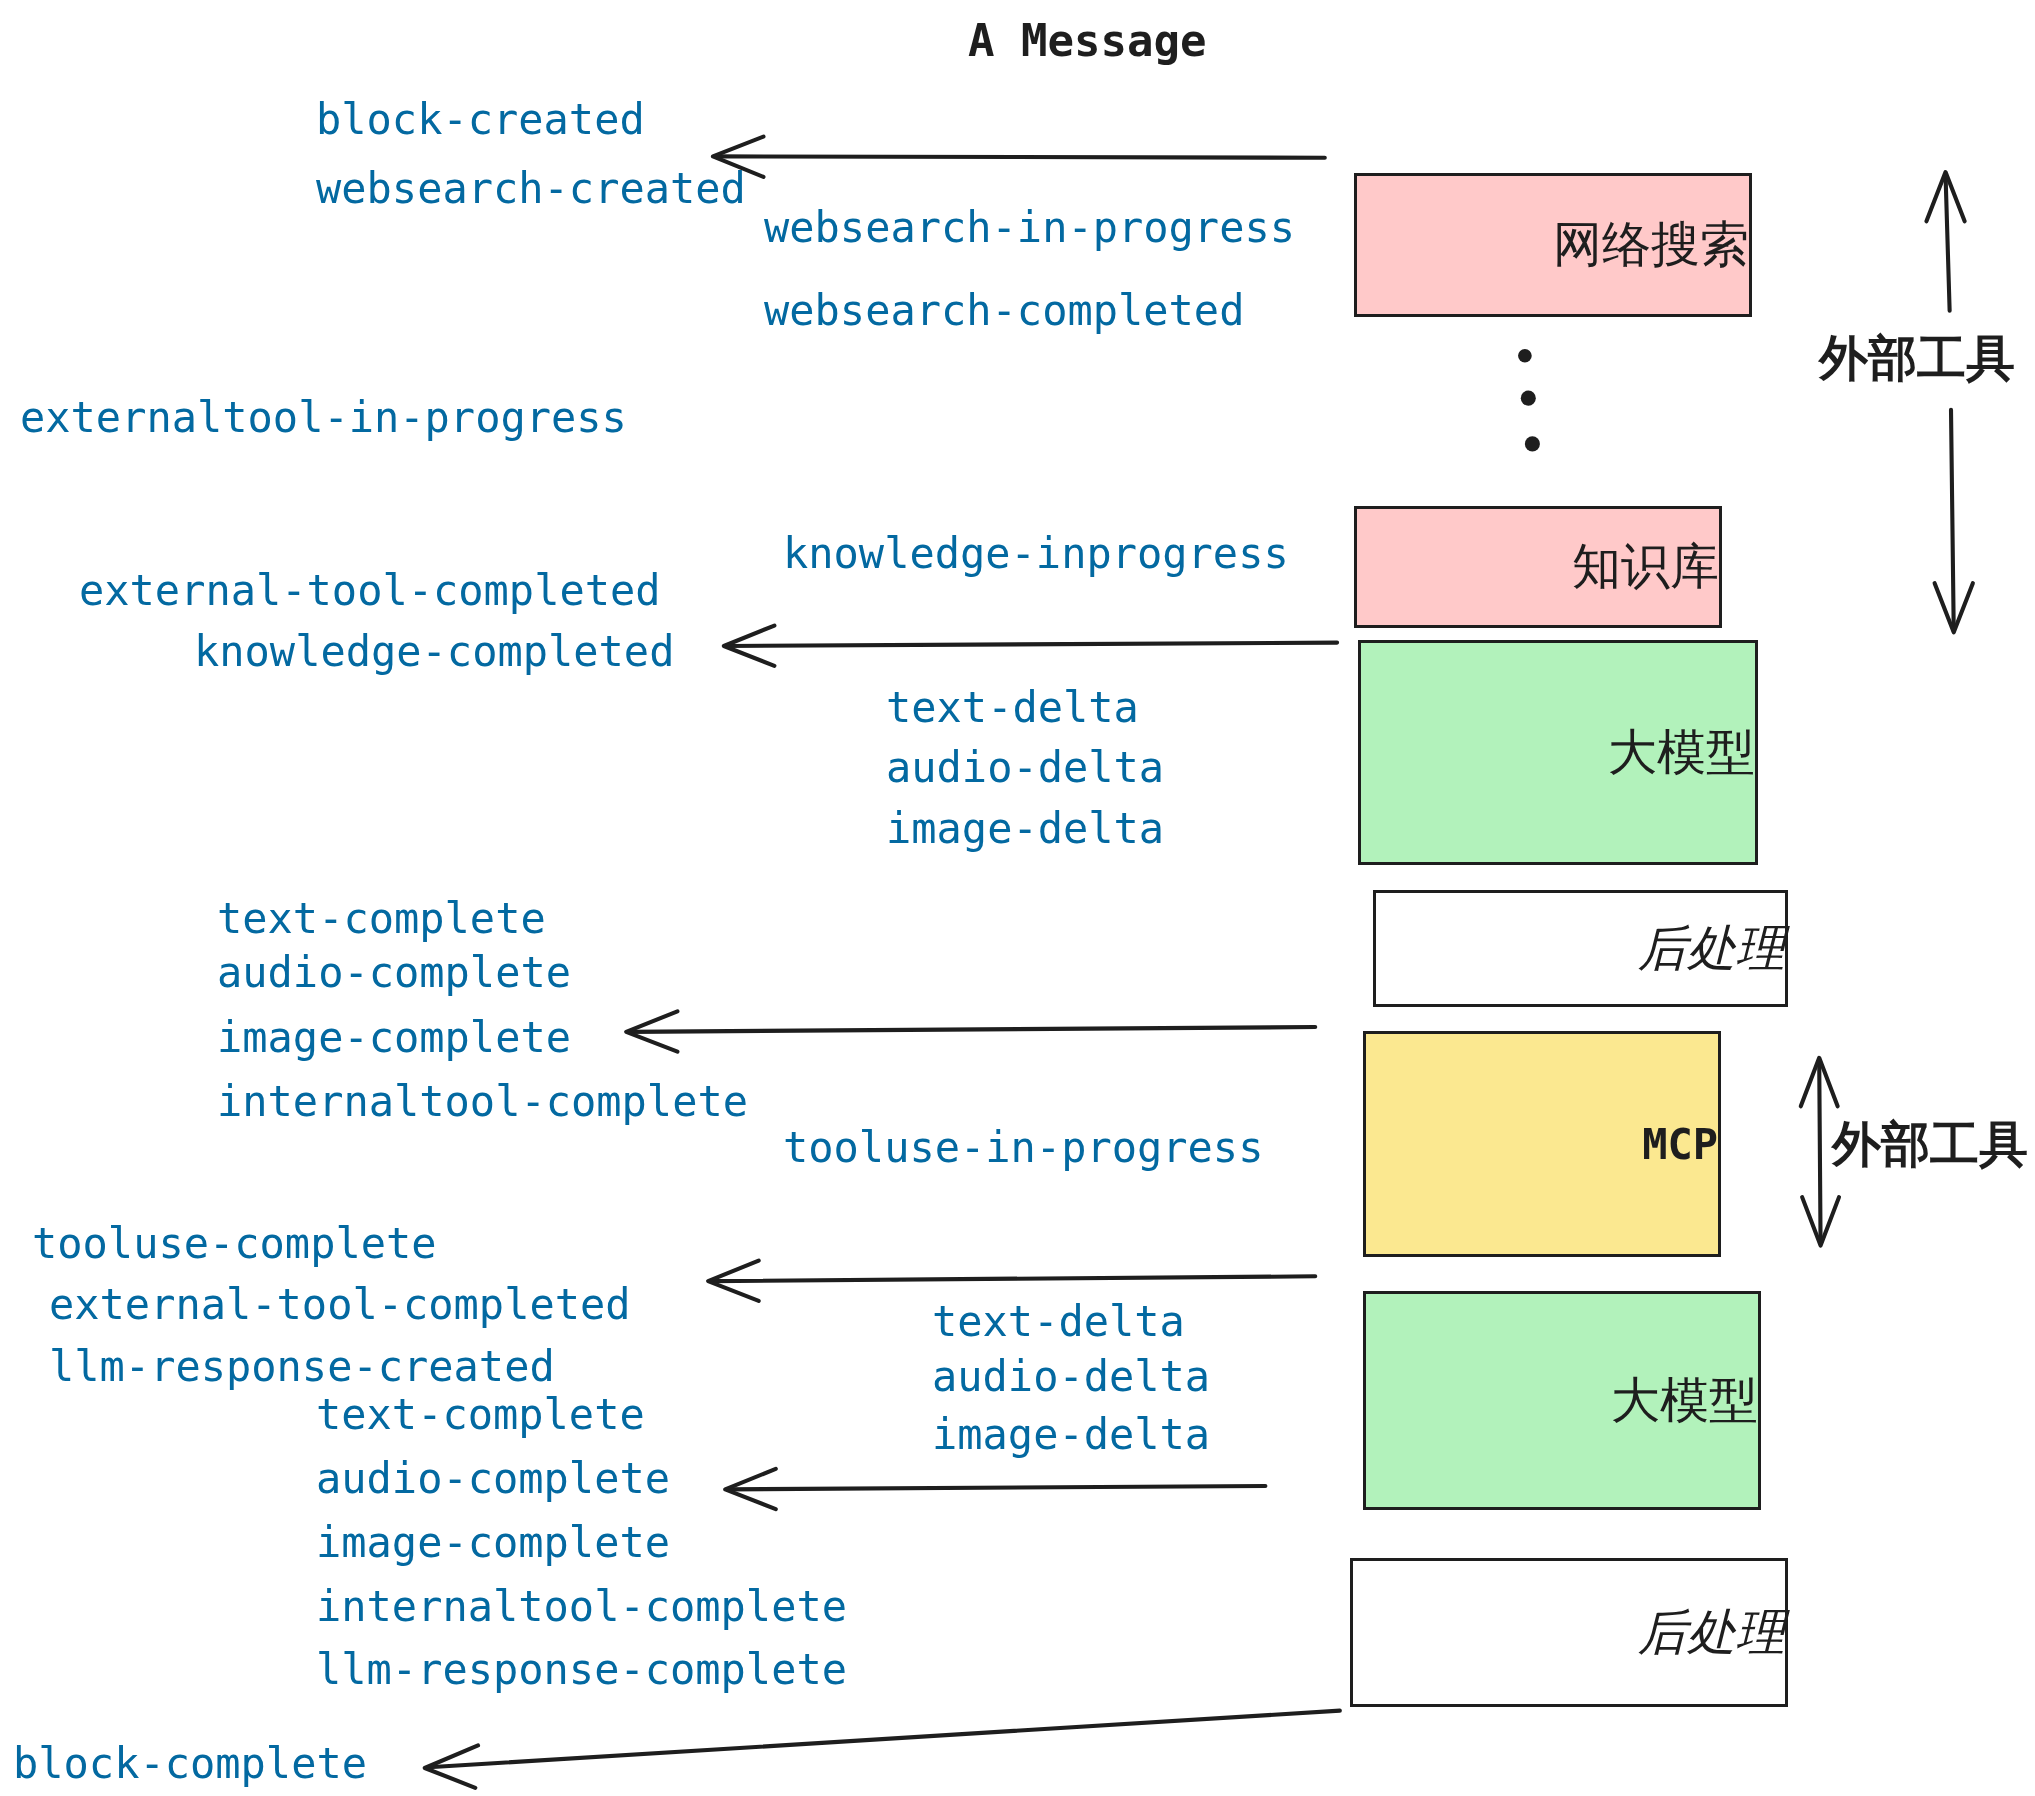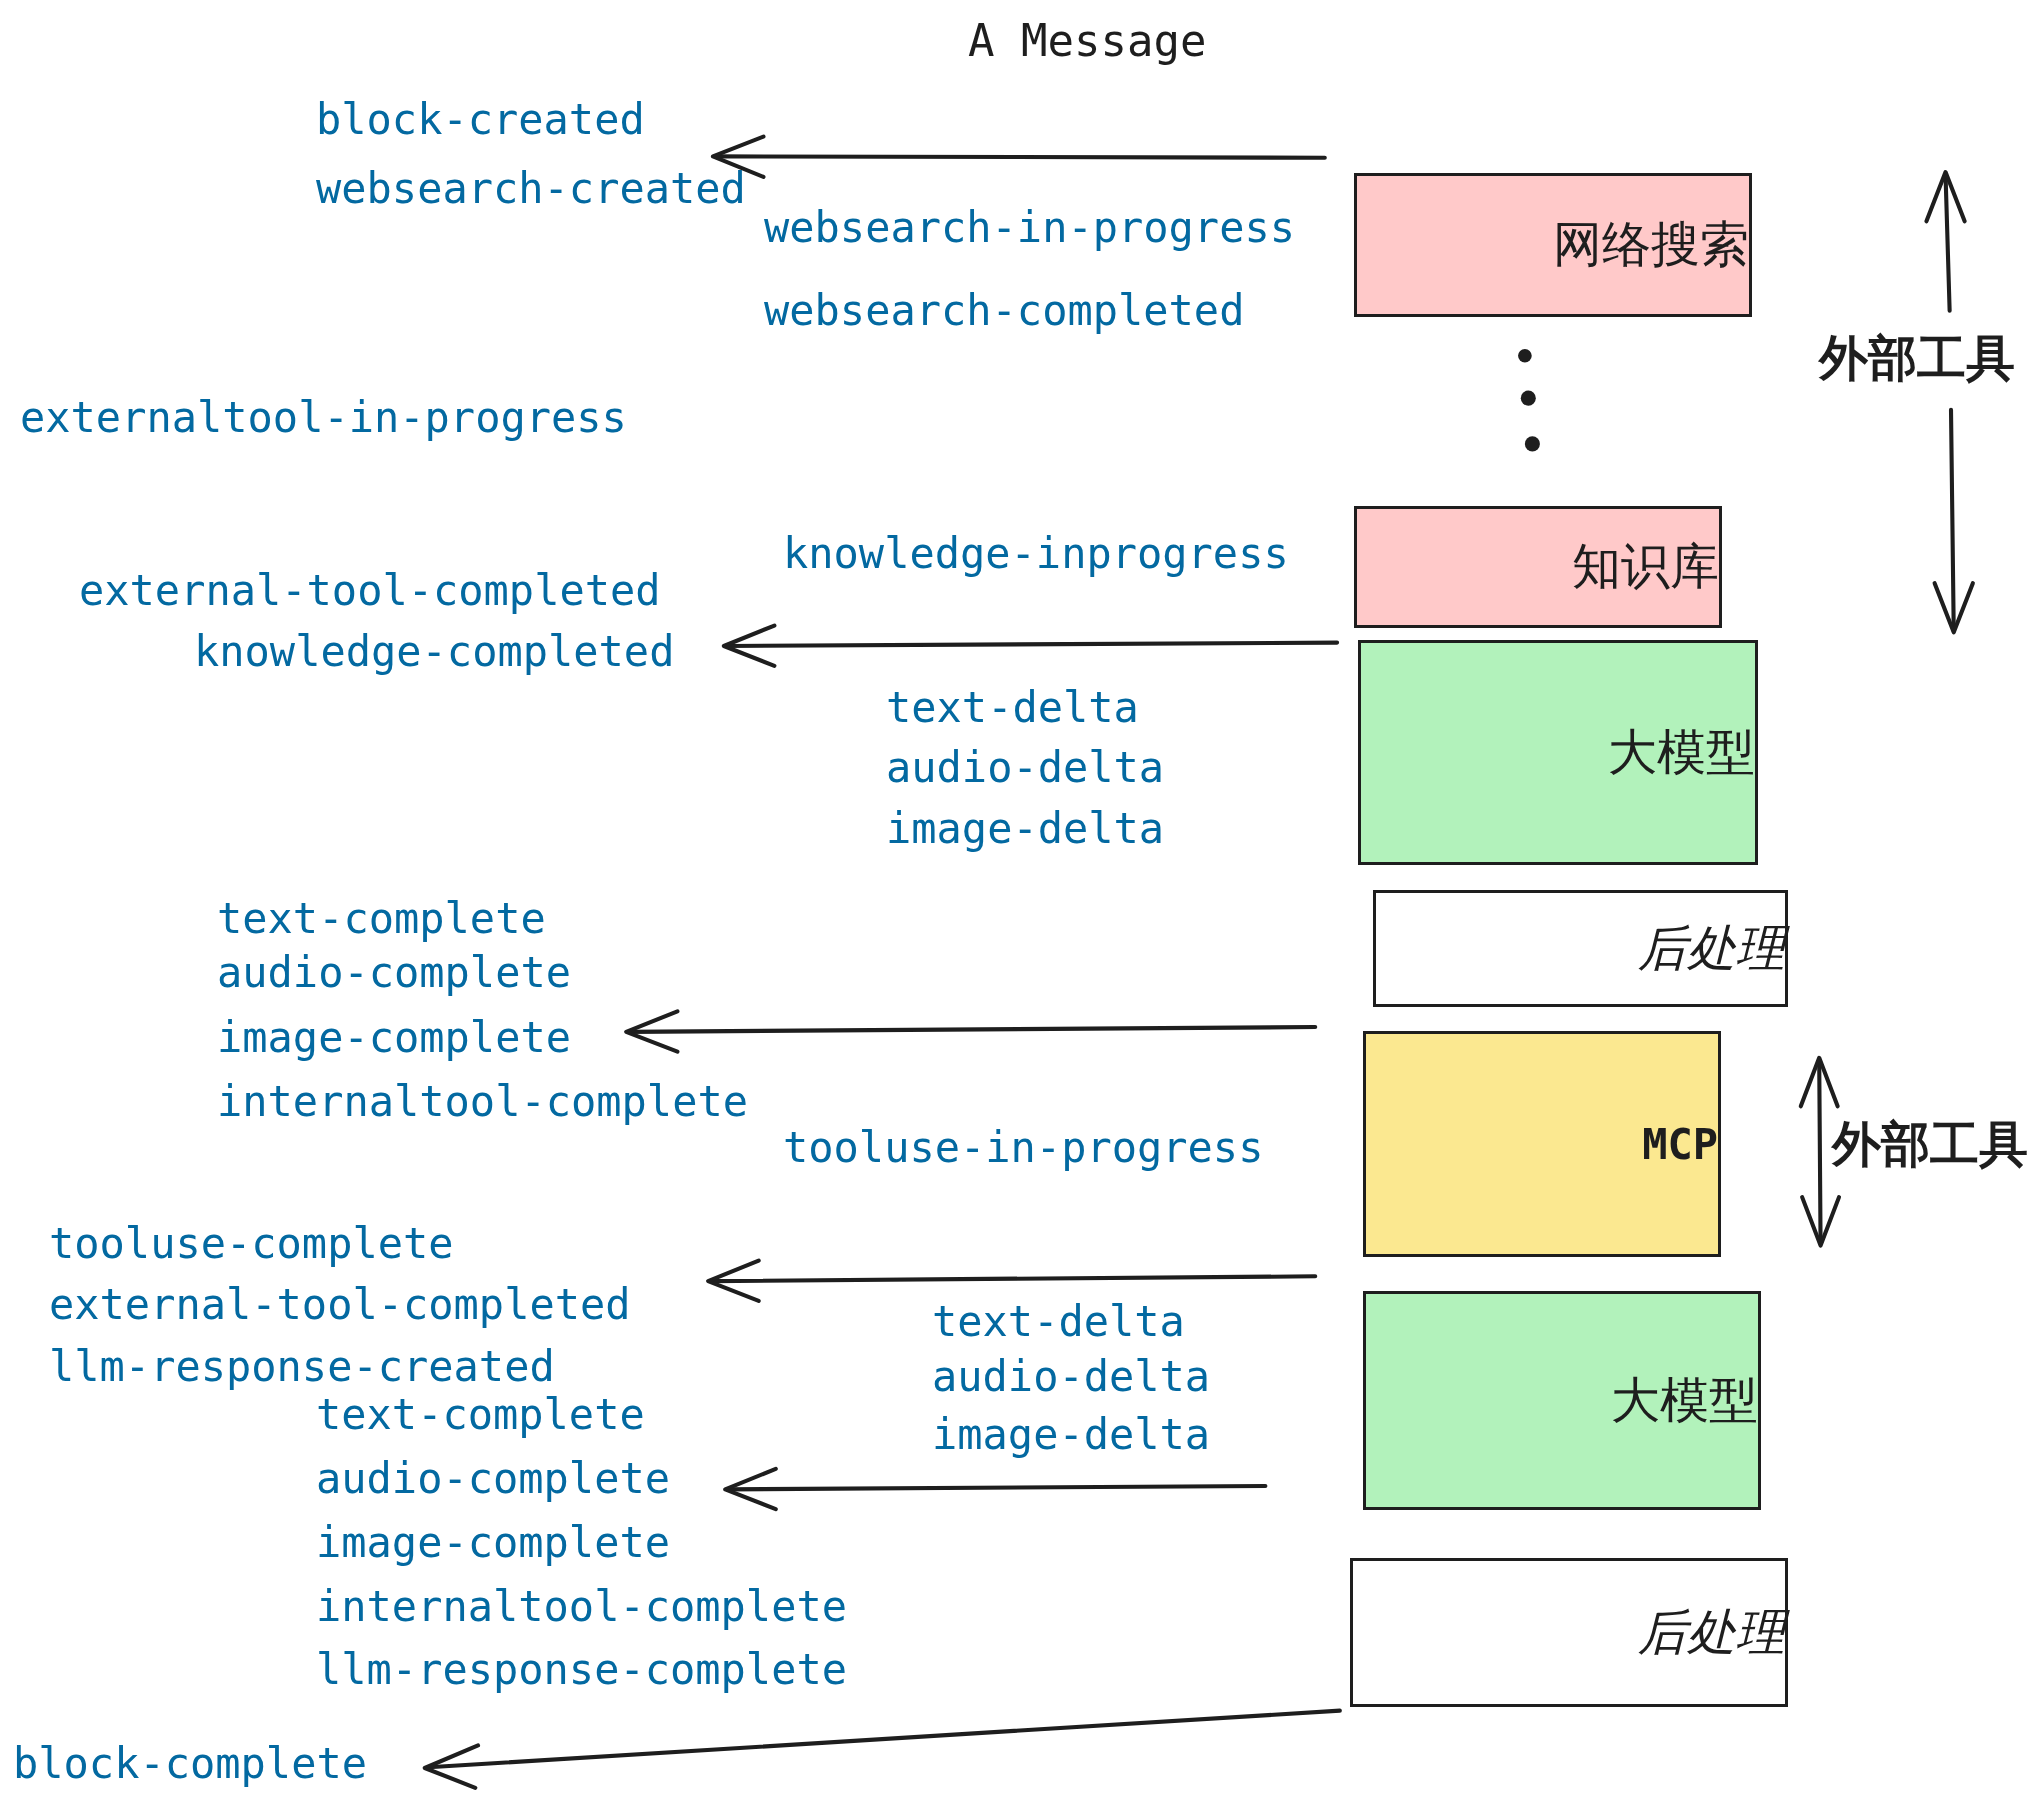--- a/index.html
+++ b/index.html
@@ -29,21 +29,21 @@
     font-size: 42px;
     line-height: 48px;
     color: #0369a1;
     white-space: nowrap;
   }
   .title {
     position: absolute;
     left: 968px;
     top: 15px;
     font-family: "DejaVu Sans Mono", monospace;
-    font-weight: normal;
+    font-weight: bold;
     font-size: 44px;
     color: #1e1e1e;
     white-space: nowrap;
   }
   .box {
     position: absolute;
     box-sizing: border-box;
     border: 3.4px solid #1e1e1e;
     display: flex;
     align-items: center;
@@ -141,21 +141,21 @@
   <div class="ev" style="left:79px;top:567px">external-tool-completed</div>
   <div class="ev" style="left:194px;top:628px">knowledge-completed</div>
   <div class="ev" style="left:886px;top:684px">text-delta</div>
   <div class="ev" style="left:886px;top:744px">audio-delta</div>
   <div class="ev" style="left:886px;top:805px">image-delta</div>
   <div class="ev" style="left:217px;top:895px">text-complete</div>
   <div class="ev" style="left:217px;top:949px">audio-complete</div>
   <div class="ev" style="left:217px;top:1014px">image-complete</div>
   <div class="ev" style="left:217px;top:1078px">internaltool-complete</div>
   <div class="ev" style="left:783px;top:1124px">tooluse-in-progress</div>
-  <div class="ev" style="left:49px;top:1220px">tooluse-complete</div>
+  <div class="ev" style="left:32px;top:1220px">tooluse-complete</div>
   <div class="ev" style="left:49px;top:1281px">external-tool-completed</div>
   <div class="ev" style="left:49px;top:1343px">llm-response-created</div>
   <div class="ev" style="left:932px;top:1298px">text-delta</div>
   <div class="ev" style="left:932px;top:1353px">audio-delta</div>
   <div class="ev" style="left:932px;top:1411px">image-delta</div>
   <div class="ev" style="left:316px;top:1391px">text-complete</div>
   <div class="ev" style="left:316px;top:1455px">audio-complete</div>
   <div class="ev" style="left:316px;top:1519px">image-complete</div>
   <div class="ev" style="left:316px;top:1583px">internaltool-complete</div>
   <div class="ev" style="left:316px;top:1646px">llm-response-complete</div>

